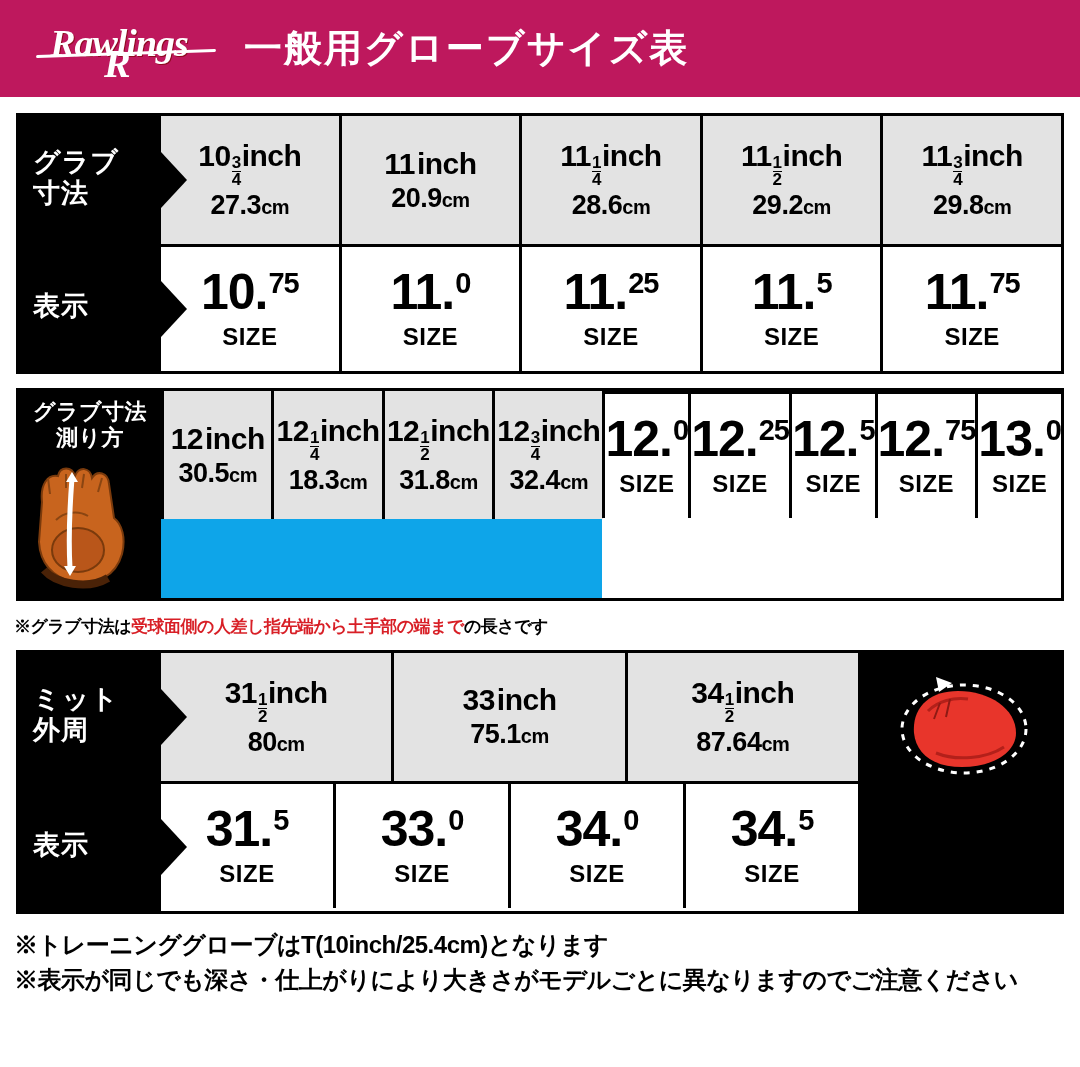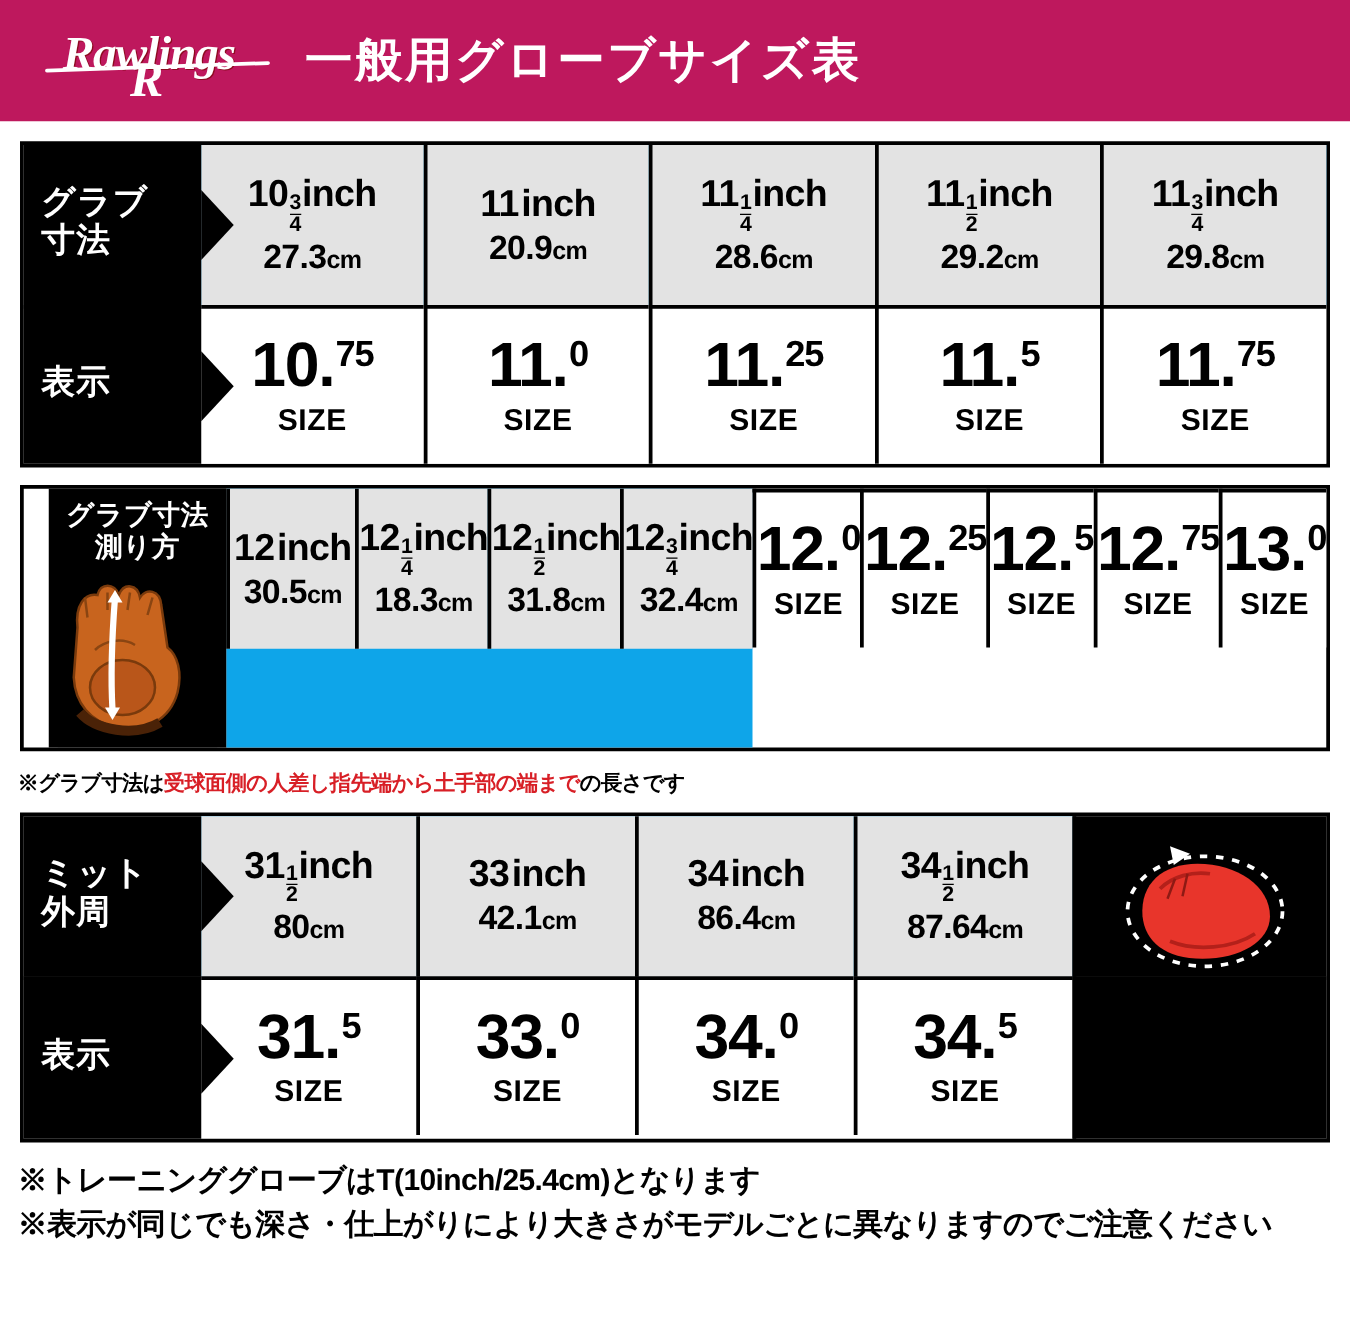--- a/index.html
+++ b/index.html
@@ -365,21 +365,21 @@
           <div class="size-label">SIZE</div>
         </div>
         <div class="cell">
           <div class="size-num"><span>11.</span><span class="sup">75</span></div>
           <div class="size-label">SIZE</div>
         </div>
       </div>
     </div>
   </div>
 
-  <div class="block" style="margin-top:14px;padding-left:20px;">
+  <div class="block" style="margin-top:14px;">
     <div style="display:flex;">
 
       <div class="measure-cell">
         <div class="measure-title">
           <div>グラブ寸法</div>
           <div>測り方</div>
         </div>
         <div class="glove-art">
           <svg width="128" height="140" viewBox="0 0 128 140">
             <rect x="0" y="0" width="128" height="140" fill="#000000"></rect>
@@ -505,32 +505,21 @@
           </div>
         </div>
         <div class="cell">
           <div class="dim-inch">
             <span>33</span><span class="frac">
                 <span class="num"></span>
                 <span class="den"></span>
               </span><span>inch</span>
           </div>
           <div class="dim-cm">
-            <span>42.1</span><span class="u">cm</span>
-          </div>
-        </div>
-        <div class="cell">
-          <div class="dim-inch">
-            <span>34</span><span class="frac">
-                <span class="num"></span>
-                <span class="den"></span>
-              </span><span>inch</span>
-          </div>
-          <div class="dim-cm">
-            <span>86.4</span><span class="u">cm</span>
+            <span>75.1</span><span class="u">cm</span>
           </div>
         </div>
         <div class="cell">
           <div class="dim-inch">
             <span>34</span><span class="frac">
                 <span class="num">1</span>
                 <span class="den">2</span>
               </span><span>inch</span>
           </div>
           <div class="dim-cm">

